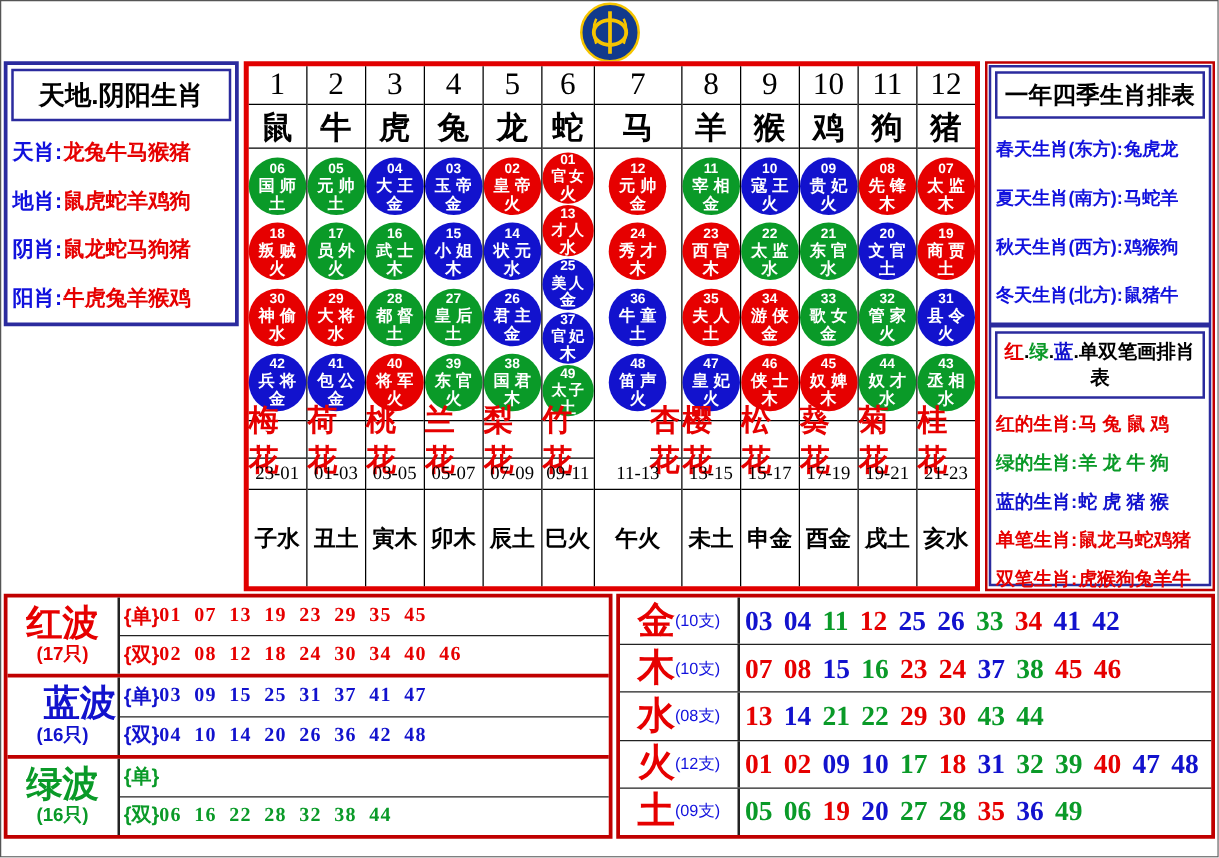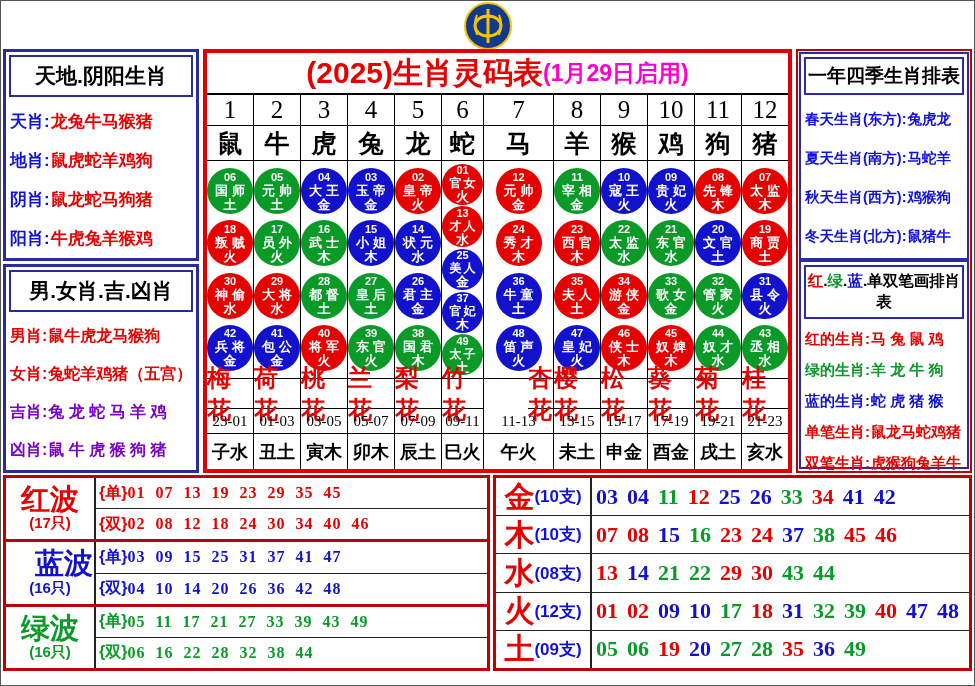--- a/index.html
+++ b/index.html
@@ -78,21 +78,21 @@
   .wave-row:last-child { border-bottom: none; }
   .wave-row .wl { font-size: 16px; font-weight: 900; white-space: nowrap; }
   .wave-row .wnums { font-family: "Liberation Serif", serif; font-weight: bold; font-size: 16px;
                      letter-spacing: 1px; word-spacing: 5px; white-space: nowrap; }
   .elems { flex: 1; border: 3px solid #c00000; display: flex; flex-direction: column; background:#fff; }
   .elem-row { flex: 1; display: flex; align-items: center; border-bottom: 1px solid #222; min-height: 0; }
   .elem-row:last-child { border-bottom: none; }
   .elem-name { width: 96px; border-right: 2px solid #222; align-self: stretch;
                display: flex; align-items: center; justify-content: center; white-space: nowrap; }
   .elem-name .en { font-size: 30px; font-weight: 900; line-height: 1; }
-  .elem-name .ec { font-size: 17px; font-weight: bold; }
+  .elem-name .ec { font-size: 13px; font-weight: normal; }
   .elem-nums { flex: 1; padding-left: 4px; font-family: "Liberation Serif", serif; font-weight: bold;
                font-size: 22px; white-space: nowrap; }
   .elem-nums span { margin-right: 9px; }
 </style>
 </head>
 <body>
 
 <div class="page">
 
   <div class="hdr">
@@ -125,48 +125,23 @@
             <div class="sb-row">
               <span class="lab" style="color: rgb(17, 17, 221);">阴肖:</span>
               <span class="val" style="color: rgb(230, 0, 0);">鼠龙蛇马狗猪</span>
             </div>
             <div class="sb-row">
               <span class="lab" style="color: rgb(17, 17, 221);">阳肖:</span>
               <span class="val" style="color: rgb(230, 0, 0);">牛虎兔羊猴鸡</span>
             </div>
           </div>
       </div>
-      <div class="sb-sec s2">
-        <div class="sb-head">男.女肖.吉.凶肖</div>
-        <div class="sb-rows" id="leftBotRows">
-            <div class="sb-row">
-              <span class="lab" style="color: rgb(230, 0, 0);">男肖:</span>
-              <span class="val" style="color: rgb(230, 0, 0);">鼠牛虎龙马猴狗</span>
-            </div>
-            <div class="sb-row">
-              <span class="lab" style="color: rgb(230, 0, 0);">女肖:</span>
-              <span class="val" style="color: rgb(230, 0, 0);">兔蛇羊鸡猪（五宫）</span>
-            </div>
-            <div class="sb-row">
-              <span class="lab" style="color: rgb(122, 0, 204);">吉肖:</span>
-              <span class="val" style="color: rgb(122, 0, 204);">兔 龙 蛇 马 羊 鸡</span>
-            </div>
-            <div class="sb-row">
-              <span class="lab" style="color: rgb(122, 0, 204);">凶肖:</span>
-              <span class="val" style="color: rgb(122, 0, 204);">鼠 牛 虎 猴 狗 猪</span>
-            </div>
-          </div>
-      </div>
     </div>
 
     <div class="center">
-      <div class="c-title">
-        <span class="t1" style="color: rgb(230, 0, 0);">(2025)生肖灵码表</span>
-        <span class="t2" style="color: rgb(255, 0, 204);">(1月29日启用)</span>
-      </div>
       <div class="c-grid" id="cGrid">
           <div class="c-col">
             <div class="cel cel-num">1</div>
             <div class="cel cel-zod">鼠</div>
             <div class="cel cel-cir">
               <div class="circle" style="background: rgb(10, 154, 40);">
                 <span class="cn">06</span>
                 <span class="ct">国师</span>
                 <span class="ce">土</span>
               </div>
@@ -603,21 +578,20 @@
           </div>
         </div>
         <div class="wave-g">
           <div class="wave-name">
             <div class="wn" style="color: rgb(10, 154, 40);">绿波</div>
             <div class="wc" style="color: rgb(10, 154, 40);">(16只)</div>
           </div>
           <div class="wave-rows">
             <div class="wave-row">
               <span class="wl" style="color: rgb(10, 154, 40);">{单}</span>
-              <span class="wnums" style="color: rgb(10, 154, 40);">05 11 17 21 27 33 39 43 49</span>
             </div>
             <div class="wave-row">
               <span class="wl" style="color: rgb(10, 154, 40);">{双}</span>
               <span class="wnums" style="color: rgb(10, 154, 40);">06 16 22 28 32 38 44</span>
             </div>
           </div>
         </div>
       </div>
     <div class="elems" id="elemsPanel">
         <div class="elem-row">

